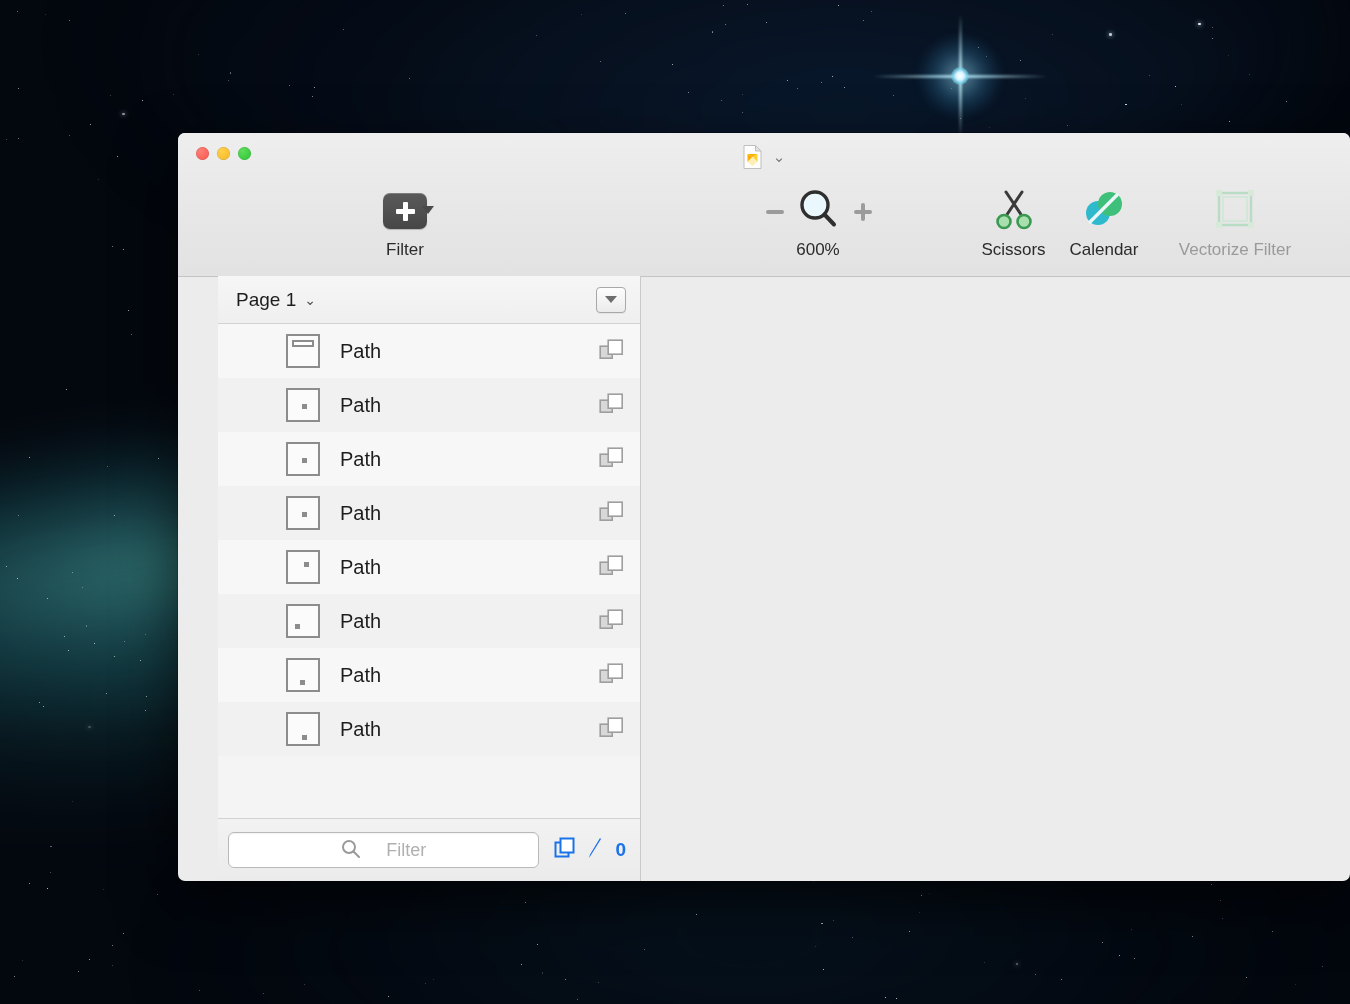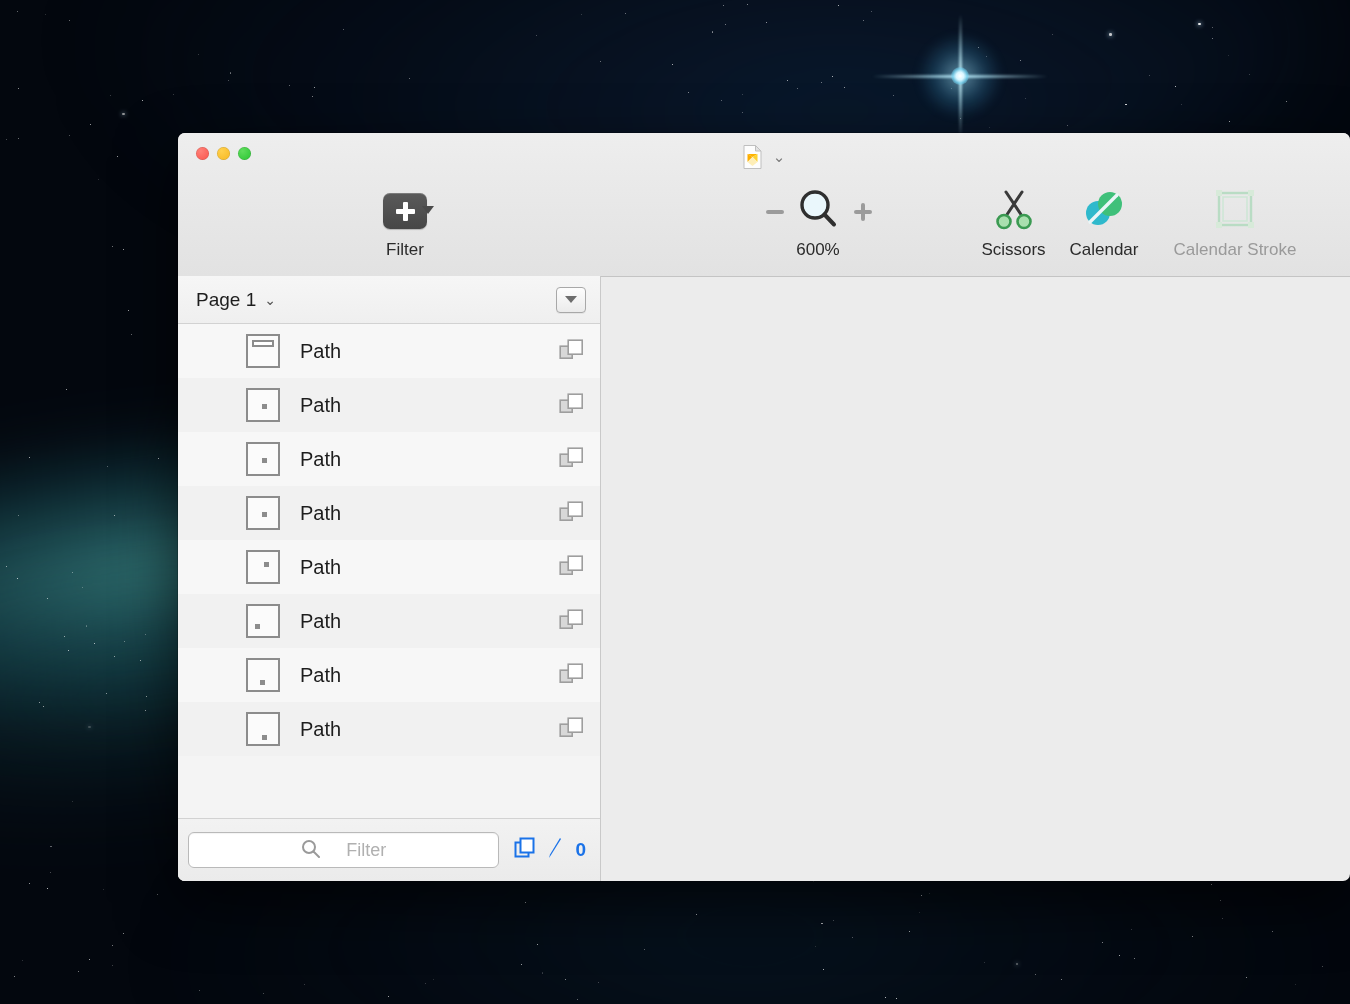--- a/index.html
+++ b/index.html
@@ -112,21 +112,21 @@
   #tool-flatten{left:884px;}
   #tool-flatten .glyph{width:84px;}
   #tool-vector{left:972px;}
   #tool-vector .glyph{width:170px;}
 
   
   #body{position:absolute;left:0;top:143px;right:0;bottom:0;display:flex;}
 
   
   #sidebar{width:422px;flex:0 0 422px;background:#f4f4f4;border-right:1px solid #c9c9c9;
-           display:flex;flex-direction:column;position:relative;}
+           display:flex;flex-direction:column;position:relative;margin-left:40px;}
   #page-header{height:47px;flex:0 0 47px;display:flex;align-items:center;
     padding:0 14px 0 18px;border-bottom:1px solid #d2d2d2;
     background:linear-gradient(180deg,#f6f6f6,#efefef);}
   #page-header .pname{font-size:19px;color:#1d1d1d;}
   #page-header .pchev{margin-left:8px;color:#555;font-size:14px;}
   #page-header .spacer{flex:1;}
   #page-menu-btn{width:28px;height:24px;border:1px solid #a8a8a8;border-radius:4px;
     background:linear-gradient(180deg,#fdfdfd,#ebebeb);display:flex;align-items:center;justify-content:center;
     box-shadow:0 1px 0 rgba(0,0,0,.05);}
   #page-menu-btn .tri{width:0;height:0;border-left:6px solid transparent;border-right:6px solid transparent;border-top:7px solid #6d6d6d;}
@@ -691,21 +691,21 @@
             <svg width="44" height="44" viewBox="0 0 44 44">
               <rect x="6" y="6" width="32" height="32" fill="none" stroke="#b9dcc4" stroke-width="2.4"></rect>
               <rect x="10" y="10" width="24" height="24" fill="none" stroke="#cfe7d6" stroke-width="1.6"></rect>
               <rect x="3" y="3" width="6" height="6" fill="#d7ead9"></rect>
               <rect x="35" y="3" width="6" height="6" fill="#d7ead9"></rect>
               <rect x="3" y="35" width="6" height="6" fill="#d7ead9"></rect>
               <rect x="35" y="35" width="6" height="6" fill="#d7ead9"></rect>
             </svg>
           </span>
         </div>
-        <div class="lbl dim">Calendar Stroke</div>
+        <div class="lbl dim">Vectorize Filter</div>
       </div>
 
     </div>
   </div>
 
   <div id="body">
 
     <div id="sidebar">
 
       <div id="page-header">

